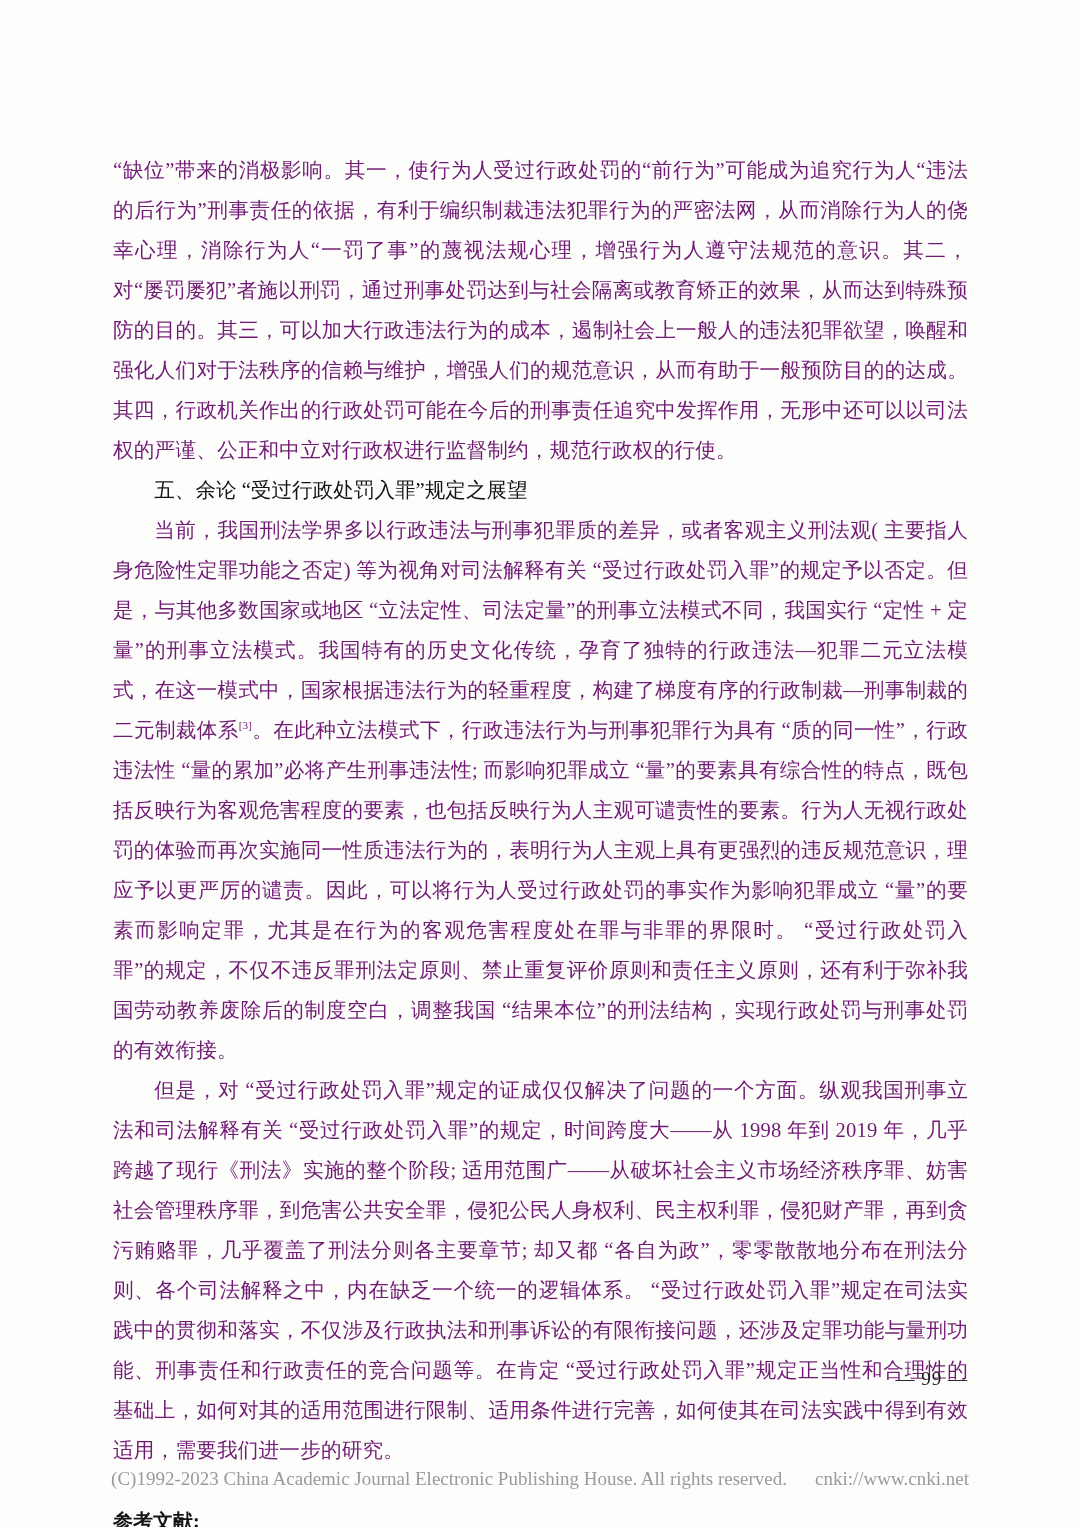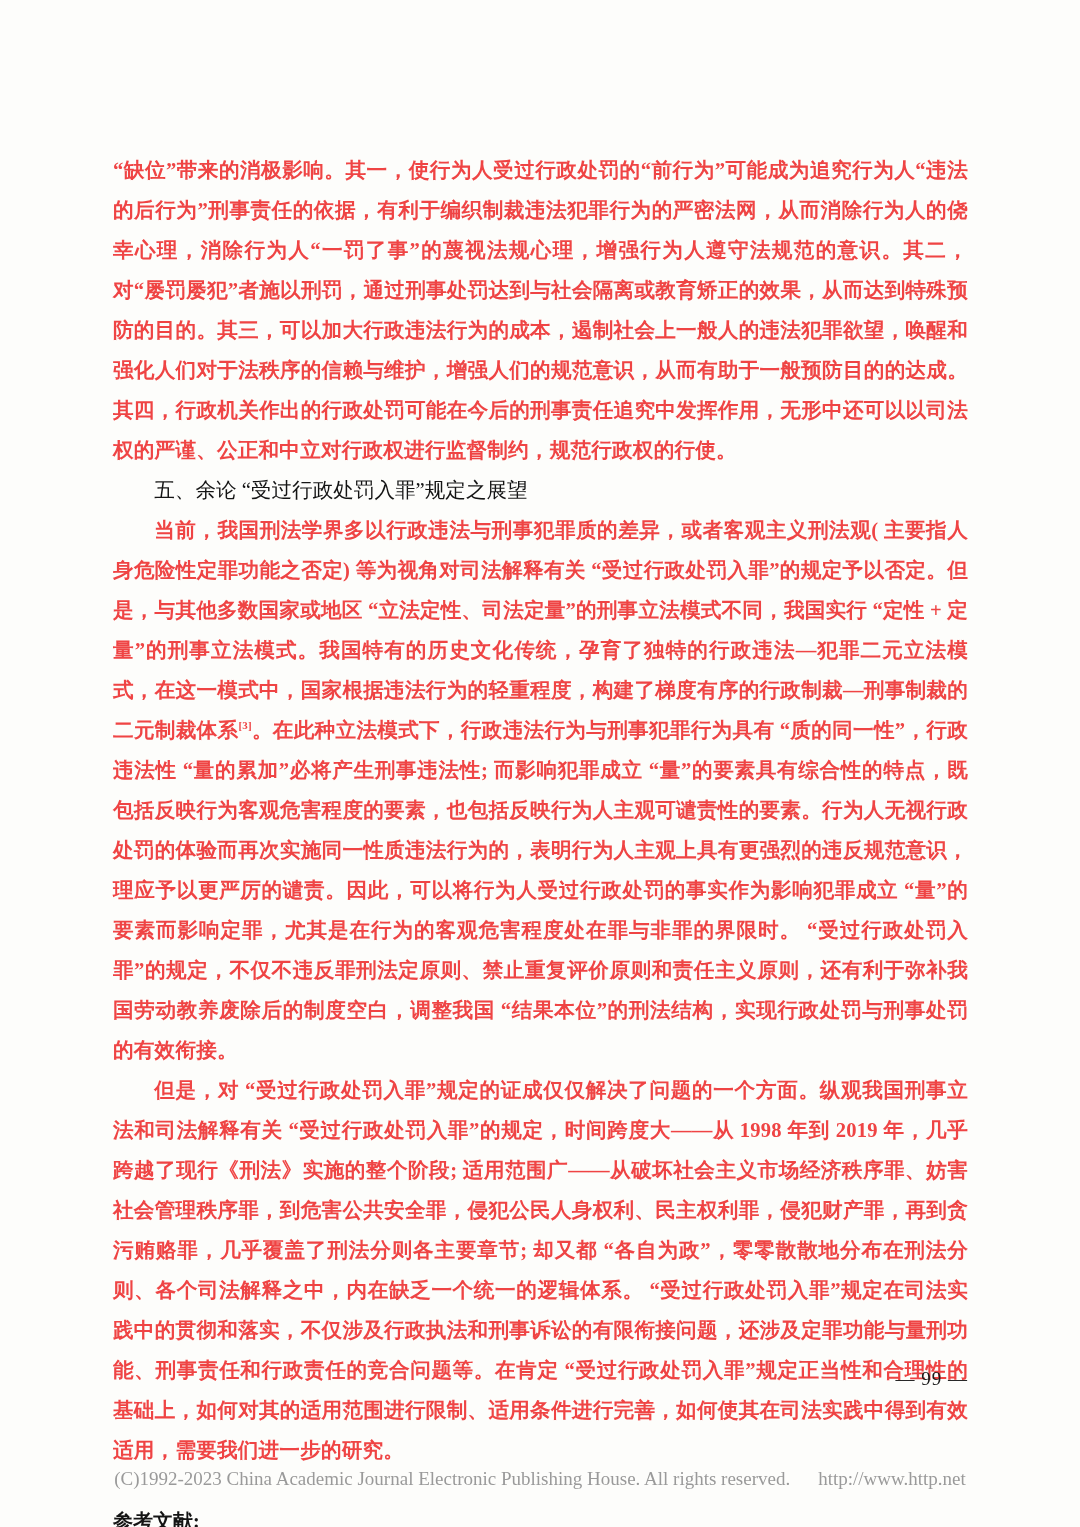--- a/index.html
+++ b/index.html
@@ -28,22 +28,21 @@
     top: 150px;
     width: 855px;
   }
   p.body-text {
     margin: 0 0 0 0;
     font-size: 20.6px;
     line-height: 40px;
     text-align: justify;
     text-justify: inter-ideograph;
     letter-spacing: 0.2px;
-    color: #ef4444;
-    font-weight: bold;
+    color: #701a75;
   }
   p.indent {
     text-indent: 2em;
   }
   .section-head {
     margin: 0;
     font-size: 20.6px;
     line-height: 40px;
     text-indent: 2em;
     color: #141414;
@@ -101,16 +100,16 @@
 
     <p class="body-text indent">但是，对 “受过行政处罚入罪”规定的证成仅仅解决了问题的一个方面。纵观我国刑事立法和司法解释有关 “受过行政处罚入罪”的规定，时间跨度大——从 1998 年到 2019 年，几乎跨越了现行《刑法》实施的整个阶段; 适用范围广——从破坏社会主义市场经济秩序罪、妨害社会管理秩序罪，到危害公共安全罪，侵犯公民人身权利、民主权利罪，侵犯财产罪，再到贪污贿赂罪，几乎覆盖了刑法分则各主要章节; 却又都 “各自为政”，零零散散地分布在刑法分则、各个司法解释之中，内在缺乏一个统一的逻辑体系。 “受过行政处罚入罪”规定在司法实践中的贯彻和落实，不仅涉及行政执法和刑事诉讼的有限衔接问题，还涉及定罪功能与量刑功能、刑事责任和行政责任的竞合问题等。在肯定 “受过行政处罚入罪”规定正当性和合理性的基础上，如何对其的适用范围进行限制、适用条件进行完善，如何使其在司法实践中得到有效适用，需要我们进一步的研究。</p>
 
     <p class="refs-title">参考文献:</p>
 
   </div>
 
   <div class="page-number">— 99 —</div>
 
   <div class="footer">
-    <span>(C)1992-2023 China Academic Journal Electronic Publishing House. All rights reserved.</span><a class="url" href="#">http://www.http.net</a>
+    <span>(C)1992-2023 China Academic Journal Electronic Publishing House. All rights reserved.</span><a class="url" href="#">cnki://www.cnki.net</a>
   </div>
 
 </div>
 
 </body></html>

